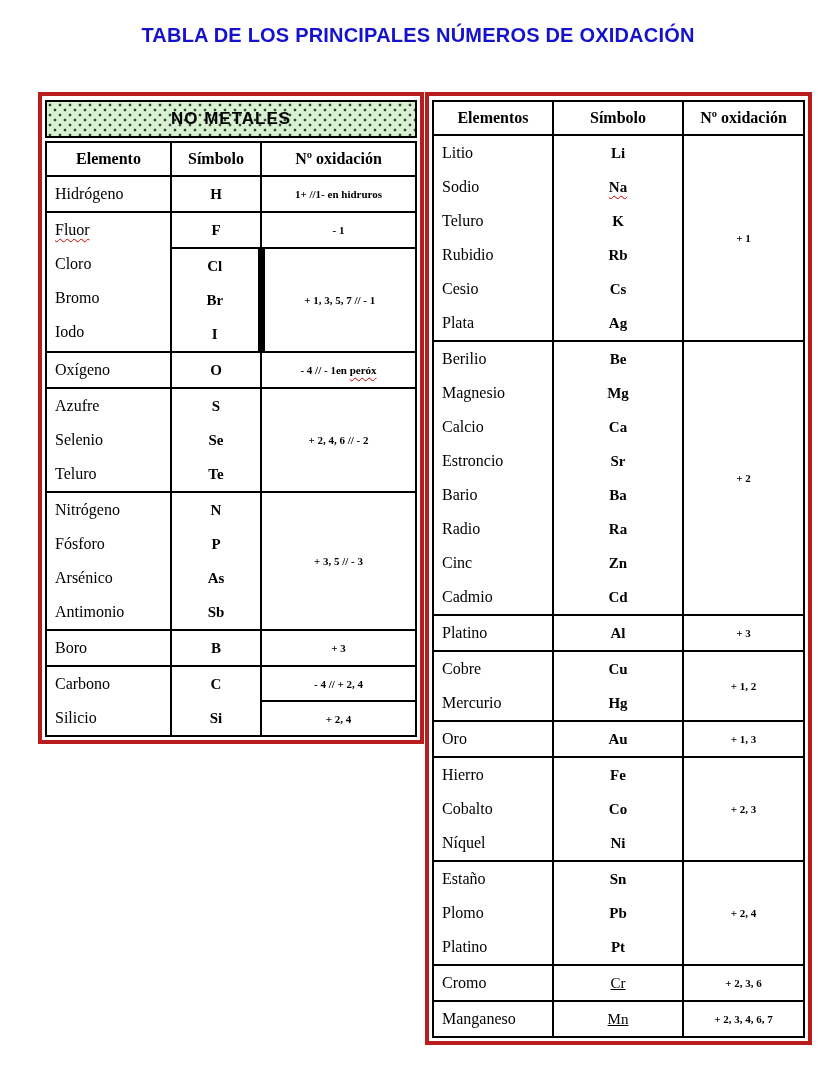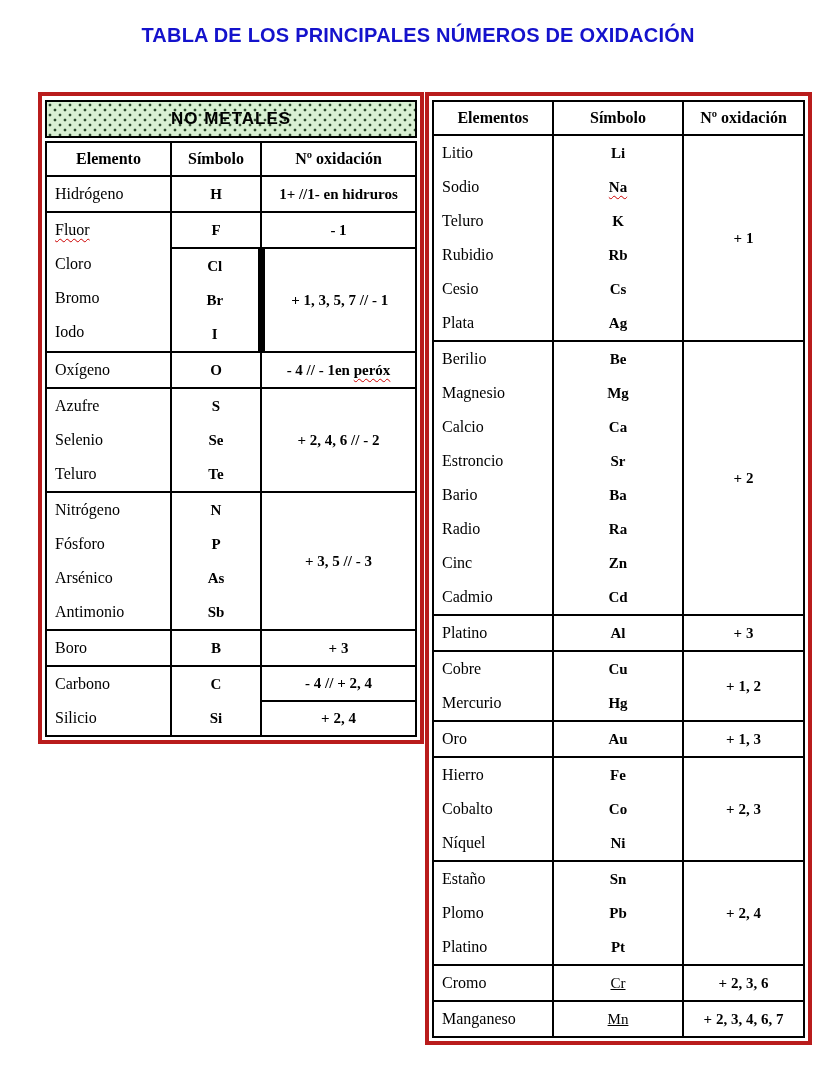--- a/index.html
+++ b/index.html
@@ -50,21 +50,21 @@
   #table-left  col.c1 { width: 125px; } #table-left  col.c2 { width: 90px; }
   #table-right col.c1 { width: 120px; } #table-right col.c2 { width: 130px; }
 
   .grid th, .grid td { border: 2px solid #000; padding: 0; }
   .grid th { height: 34px; font-size: 16px; font-weight: bold; text-align: center; }
   .grid tbody tr { height: 34px; }
 
   td.el  { vertical-align: top; }
   td.sym { vertical-align: top; font-weight: bold; font-size: 15px; }
   td.sym.regular .line span { font-weight: normal; text-decoration: underline; }
-  td.ox  { vertical-align: middle; text-align: center; font-weight: bold; font-size: 15px; }
+  td.ox  { vertical-align: middle; text-align: center; font-weight: bold; font-size: 11px; }
   td.ox.thick { border-left: 7px solid #000; }
 
   .line { height: 34px; display: flex; align-items: center; }
   .el .line  { padding-left: 8px; font-size: 16px; }
   .sym .line { justify-content: center; }
 
   .sp {
     text-decoration: underline;
     text-decoration-style: wavy;
     text-decoration-color: var(--squiggle, #cc0000);

